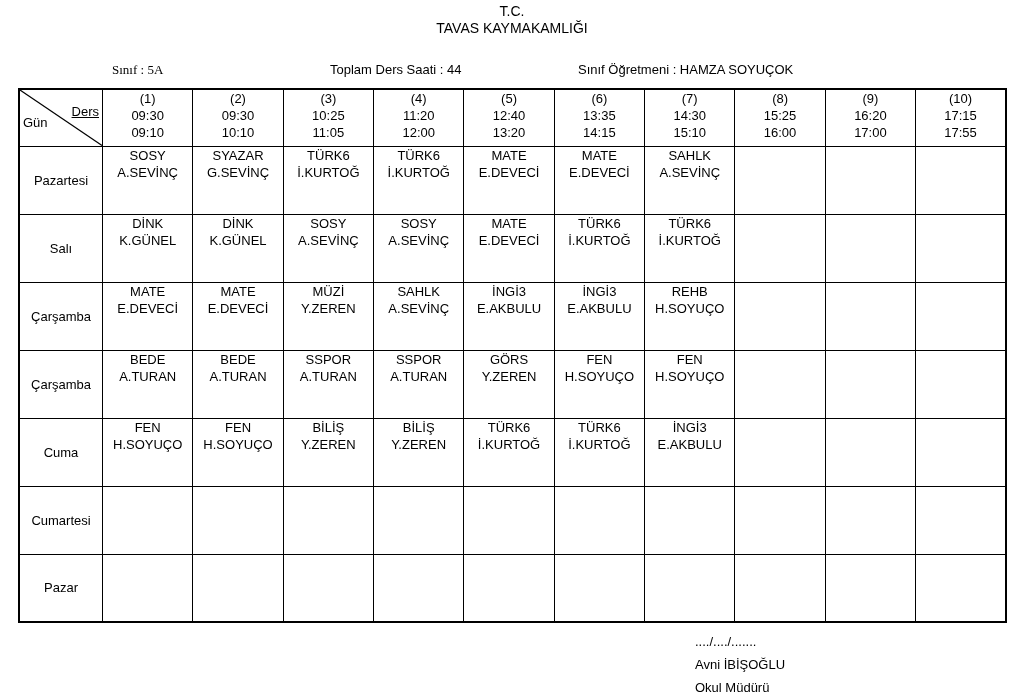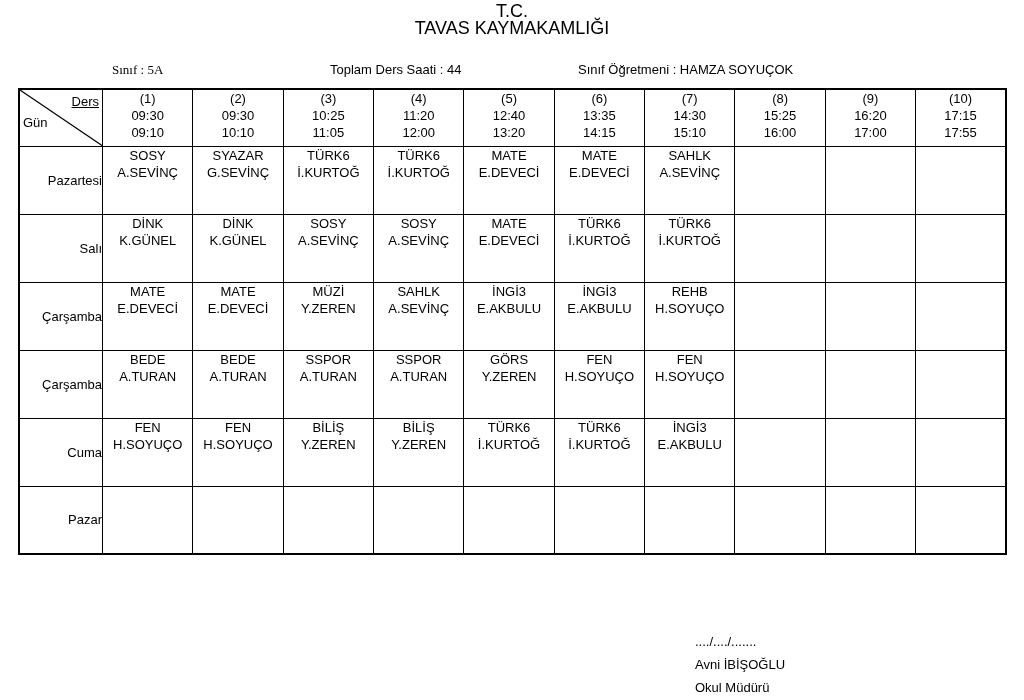--- a/index.html
+++ b/index.html
@@ -17,21 +17,21 @@
     width: 1024px;
     height: 700px;
     background: #ffffff;
   }
   .doc-header {
     position: absolute;
     top: 3px;
     left: 0;
     width: 100%;
     text-align: center;
-    font-size: 18px;
+    font-size: 14px;
     line-height: 17px;
   }
   .info-row {
     position: absolute;
     top: 62px;
     left: 0;
     width: 100%;
     height: 20px;
     font-size: 13px;
   }
@@ -65,37 +65,37 @@
     position: relative;
     vertical-align: top;
   }
   .corner-diagonal {
     position: absolute;
     top: 0; left: 0;
     width: 100%; height: 100%;
   }
   .corner-ders {
     position: absolute;
-    top: 4px; right: 3px;
+    top: 14px; right: 3px;
     font-size: 13px;
     text-decoration: underline;
   }
   .corner-gun {
     position: absolute;
     bottom: 16px; left: 3px;
     font-size: 13px;
   }
   th.period-cell {
     vertical-align: top;
     text-align: center;
     line-height: 17px;
     padding-top: 1px;
   }
   th.day-cell {
-    text-align: right;
+    text-align: center;
     vertical-align: middle;
     padding-left: 4px;
   }
   td.lesson-cell {
     vertical-align: top;
     text-align: center;
     line-height: 17px;
     padding-top: 2px;
   }
   .doc-footer {
@@ -350,20 +350,33 @@
             </td>
             <td class="lesson-cell">
               <div>İNGİ3</div>
               <div>E.AKBULU</div>
             </td>
             <td class="lesson-cell"></td>
             <td class="lesson-cell"></td>
             <td class="lesson-cell"></td>
           </tr>
           <tr class="day-row">
+            <th class="day-cell">Cumartesi</th>
+            <td class="lesson-cell"></td>
+            <td class="lesson-cell"></td>
+            <td class="lesson-cell"></td>
+            <td class="lesson-cell"></td>
+            <td class="lesson-cell"></td>
+            <td class="lesson-cell"></td>
+            <td class="lesson-cell"></td>
+            <td class="lesson-cell"></td>
+            <td class="lesson-cell"></td>
+            <td class="lesson-cell"></td>
+          </tr>
+          <tr class="day-row">
             <th class="day-cell">Pazar</th>
             <td class="lesson-cell"></td>
             <td class="lesson-cell"></td>
             <td class="lesson-cell"></td>
             <td class="lesson-cell"></td>
             <td class="lesson-cell"></td>
             <td class="lesson-cell"></td>
             <td class="lesson-cell"></td>
             <td class="lesson-cell"></td>
             <td class="lesson-cell"></td>

